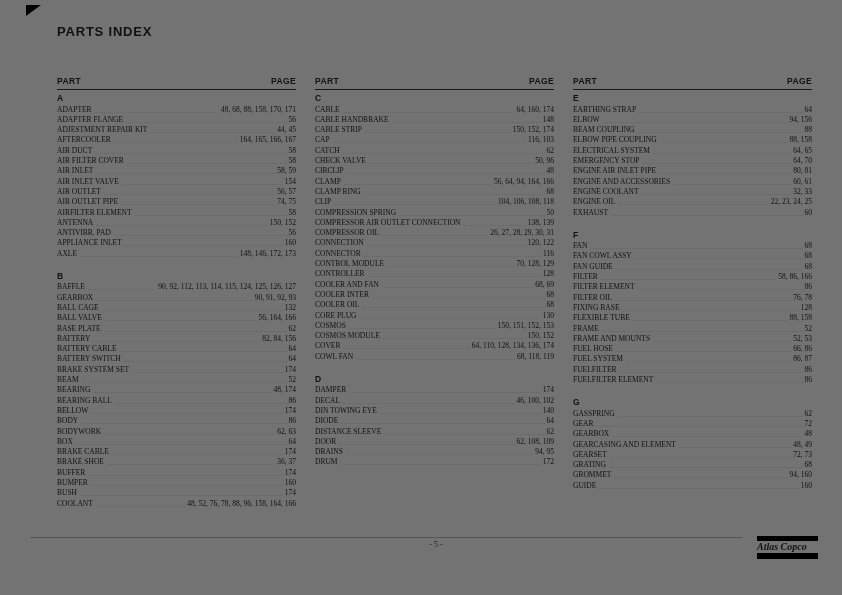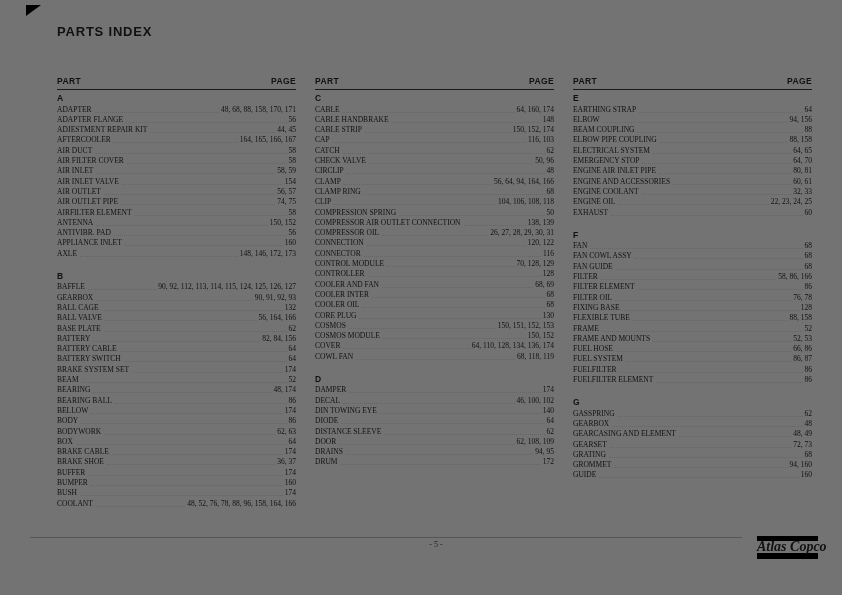--- a/index.html
+++ b/index.html
@@ -20,21 +20,21 @@
   .row{display:flex;align-items:flex-end;height:10.3px;font-size:7.5px;}
   .nm{white-space:nowrap;}
   .leader{flex:1 1 auto;border-bottom:1px dotted #666;margin:0 2px 1px 3px;min-width:6px;}
   .pg{white-space:nowrap;}
   .footrule{position:absolute;left:30px;top:537px;width:712px;border-top:1px solid #555;}
   .pageno{position:absolute;left:376px;top:540px;width:120px;text-align:center;font-size:8px;color:#222;}
   .logo{position:absolute;left:757px;top:536px;width:61px;}
   .bar{height:5px;background:#000;}
   .bar.bottom{height:6px;}
   .logotext{font-family:"Liberation Serif",serif;font-weight:bold;font-style:italic;
-            font-size:14px;line-height:12px;text-align:center;white-space:nowrap;}
+            font-size:10px;line-height:12px;text-align:left;white-space:nowrap;}
 </style>
 </head>
 <body>
 
 <div class="page">
   <div class="corner"></div>
   <div class="title">PARTS INDEX</div>
 
   <div class="cols" id="cols">
       <div class="col">
@@ -533,20 +533,25 @@
         <div class="row">
           <span class="nm">FUELFILTER ELEMENT</span>
           <span class="leader"></span>
           <span class="pg">86</span>
         </div>
         <div class="secletter gap">G</div>
         <div class="row">
           <span class="nm">GASSPRING</span>
           <span class="leader"></span>
           <span class="pg">62</span>
+        </div>
+        <div class="row">
+          <span class="nm">GEAR</span>
+          <span class="leader"></span>
+          <span class="pg">72</span>
         </div>
         <div class="row">
           <span class="nm">GEARBOX</span>
           <span class="leader"></span>
           <span class="pg">48</span>
         </div>
         <div class="row">
           <span class="nm">GEARCASING AND ELEMENT</span>
           <span class="leader"></span>
           <span class="pg">48, 49</span>

